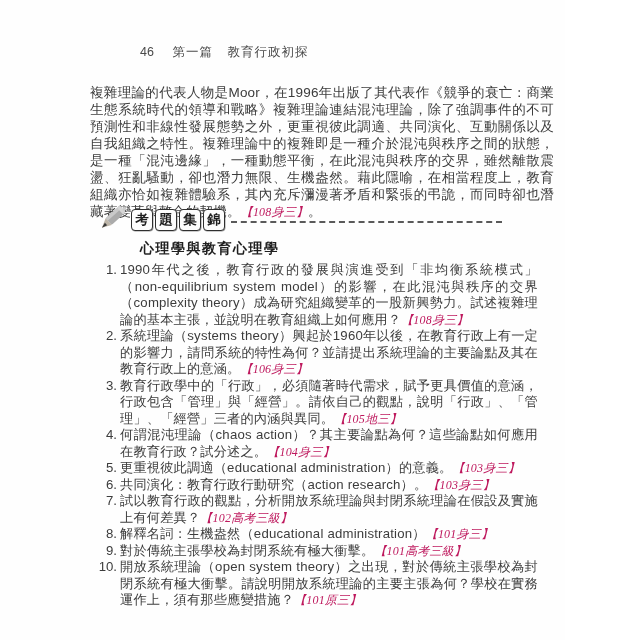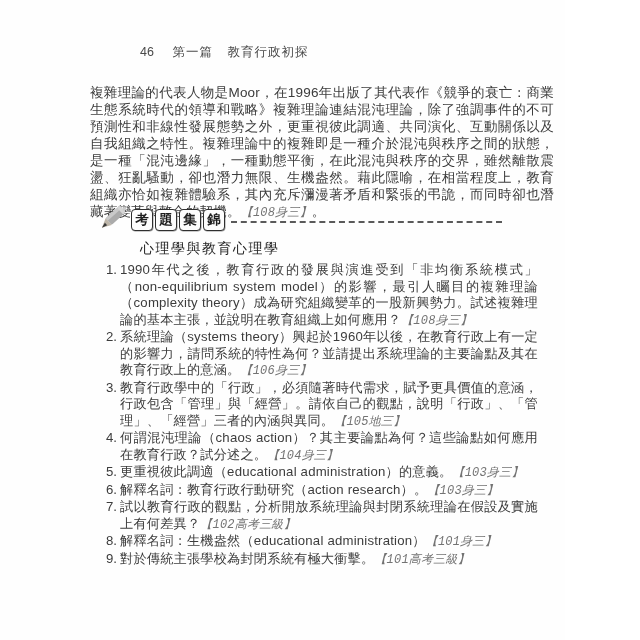--- a/index.html
+++ b/index.html
@@ -19,24 +19,24 @@
   .running-head .pgnum { margin-right: 14px; letter-spacing: 0; }
   .running-head .part { margin-right: 10px; }
   .body-para {
     position: absolute; top: 84px; left: 90px; width: 464px;
     font-size: 13.5px; line-height: 17px;
     text-align: justify; color: #3c3c3c;
     letter-spacing: 0.2px;
     margin: 0;
   }
   .tag {
-    font-family: Liberation Mono, monospace;
+    font-family: Liberation Serif, serif;
     font-style: italic;
     font-size: 12px;
-    color: #737373;
+    color: #be185d;
     white-space: nowrap;
   }
   .exam-banner {
     position: absolute; top: 203px; left: 95px; width: 407px;
     height: 34px;
     display: flex; align-items: center;
   }
   .pencil-wrap { width: 34px; height: 34px; flex: none; margin-right: 2px; }
   .banner-boxes { display: flex; flex: none; align-items: center; }
   .banner-box {
@@ -48,21 +48,21 @@
     margin-right: 2px;
     box-shadow: 0.5px 0.5px 0 #999;
   }
   .banner-dash {
     flex: 1; height: 0;
     border-top: 2.2px dashed #5a5a5a;
     margin-left: 4px; margin-top: 4px;
   }
   .section-title {
     position: absolute; top: 240px; left: 140px;
-    font-size: 14px; font-weight: normal; color: #1f1f1f;
+    font-size: 14px; font-weight: bold; color: #1f1f1f;
     letter-spacing: 1.5px;
   }
   .qlist {
     position: absolute; top: 262px; left: 98px; width: 440px;
     font-size: 13.2px; line-height: 16.5px; color: #3c3c3c;
   }
   .q { display: flex; }
   .qno {
     flex: none; width: 19px; text-align: right;
     padding-right: 3px; color: #3c3c3c;
@@ -101,49 +101,53 @@
       <span class="banner-box">錦</span>
     </span>
     <span class="banner-dash"></span>
   </div>
 
   <div class="section-title">心理學與教育心理學</div>
 
   <div class="qlist">
     <div class="q">
       <span class="qno">1.</span>
-      <span class="qtext"><span>1990年代之後，教育行政的發展與演進受到「非均衡系統模式」（non-equilibrium system model）的影響，最引人矚目的複雜理論（complexity theory）成為研究組織變革的一股新興勢力。試述複雜理論的基本主張，並說明在教育組織上如何應用？</span><span class="tag">【108身三】</span></span>
+      <span class="qtext"><span>1990年代之後，教育行政的發展與演進受到「非均衡系統模式」（non-equilibrium system model）的影響，在此混沌與秩序的交界（complexity theory）成為研究組織變革的一股新興勢力。試述複雜理論的基本主張，並說明在教育組織上如何應用？</span><span class="tag">【108身三】</span></span>
     </div>
     <div class="q">
       <span class="qno">2.</span>
       <span class="qtext"><span>系統理論（systems theory）興起於1960年以後，在教育行政上有一定的影響力，請問系統的特性為何？並請提出系統理論的主要論點及其在教育行政上的意涵。</span><span class="tag">【106身三】</span></span>
     </div>
     <div class="q">
       <span class="qno">3.</span>
       <span class="qtext"><span>教育行政學中的「行政」，必須隨著時代需求，賦予更具價值的意涵，行政包含「管理」與「經營」。請依自己的觀點，說明「行政」、「管理」、「經營」三者的內涵與異同。</span><span class="tag">【105地三】</span></span>
     </div>
     <div class="q">
       <span class="qno">4.</span>
       <span class="qtext"><span>何謂混沌理論（chaos action）？其主要論點為何？這些論點如何應用在教育行政？試分述之。</span><span class="tag">【104身三】</span></span>
     </div>
     <div class="q">
       <span class="qno">5.</span>
       <span class="qtext"><span>更重視彼此調適（educational administration）的意義。</span><span class="tag">【103身三】</span></span>
     </div>
     <div class="q">
       <span class="qno">6.</span>
-      <span class="qtext"><span>解釋名詞：教育行政行動研究（action research）。</span><span class="tag">【103身三】</span></span>
+      <span class="qtext"><span>共同演化：教育行政行動研究（action research）。</span><span class="tag">【103身三】</span></span>
     </div>
     <div class="q">
       <span class="qno">7.</span>
       <span class="qtext"><span>試以教育行政的觀點，分析開放系統理論與封閉系統理論在假設及實施上有何差異？</span><span class="tag">【102高考三級】</span></span>
     </div>
     <div class="q">
       <span class="qno">8.</span>
       <span class="qtext"><span>解釋名詞：生機盎然（educational administration）</span><span class="tag">【101身三】</span></span>
     </div>
     <div class="q">
       <span class="qno">9.</span>
       <span class="qtext"><span>對於傳統主張學校為封閉系統有極大衝擊。</span><span class="tag">【101高考三級】</span></span>
     </div>
+    <div class="q">
+      <span class="qno">10.</span>
+      <span class="qtext"><span>開放系統理論（open system theory）之出現，對於傳統主張學校為封閉系統有極大衝擊。請說明開放系統理論的主要主張為何？學校在實務運作上，須有那些應變措施？</span><span class="tag">【101原三】</span></span>
+    </div>
   </div>
 
 </div>
 
 </body></html>

